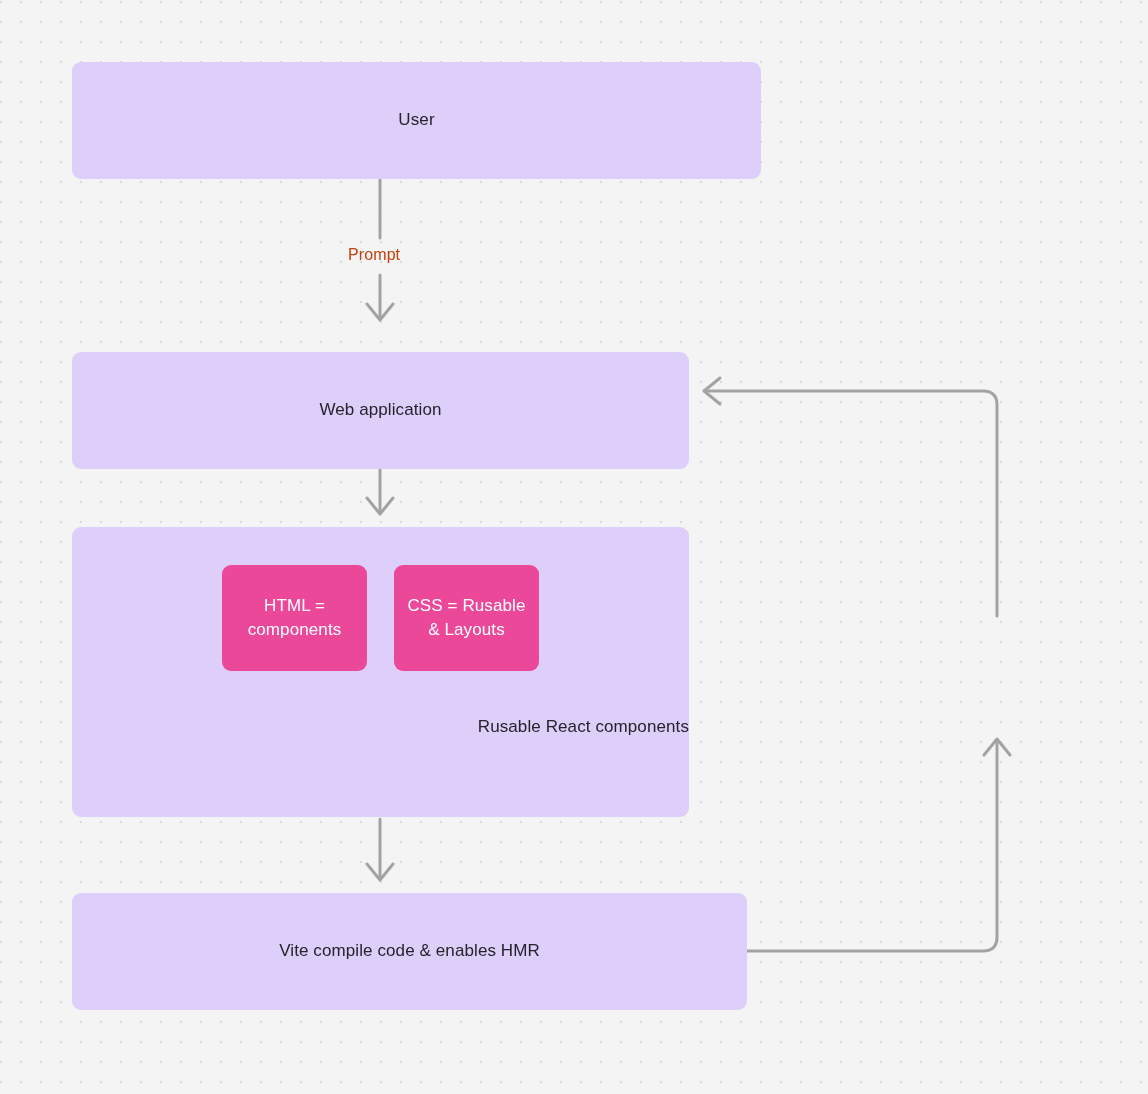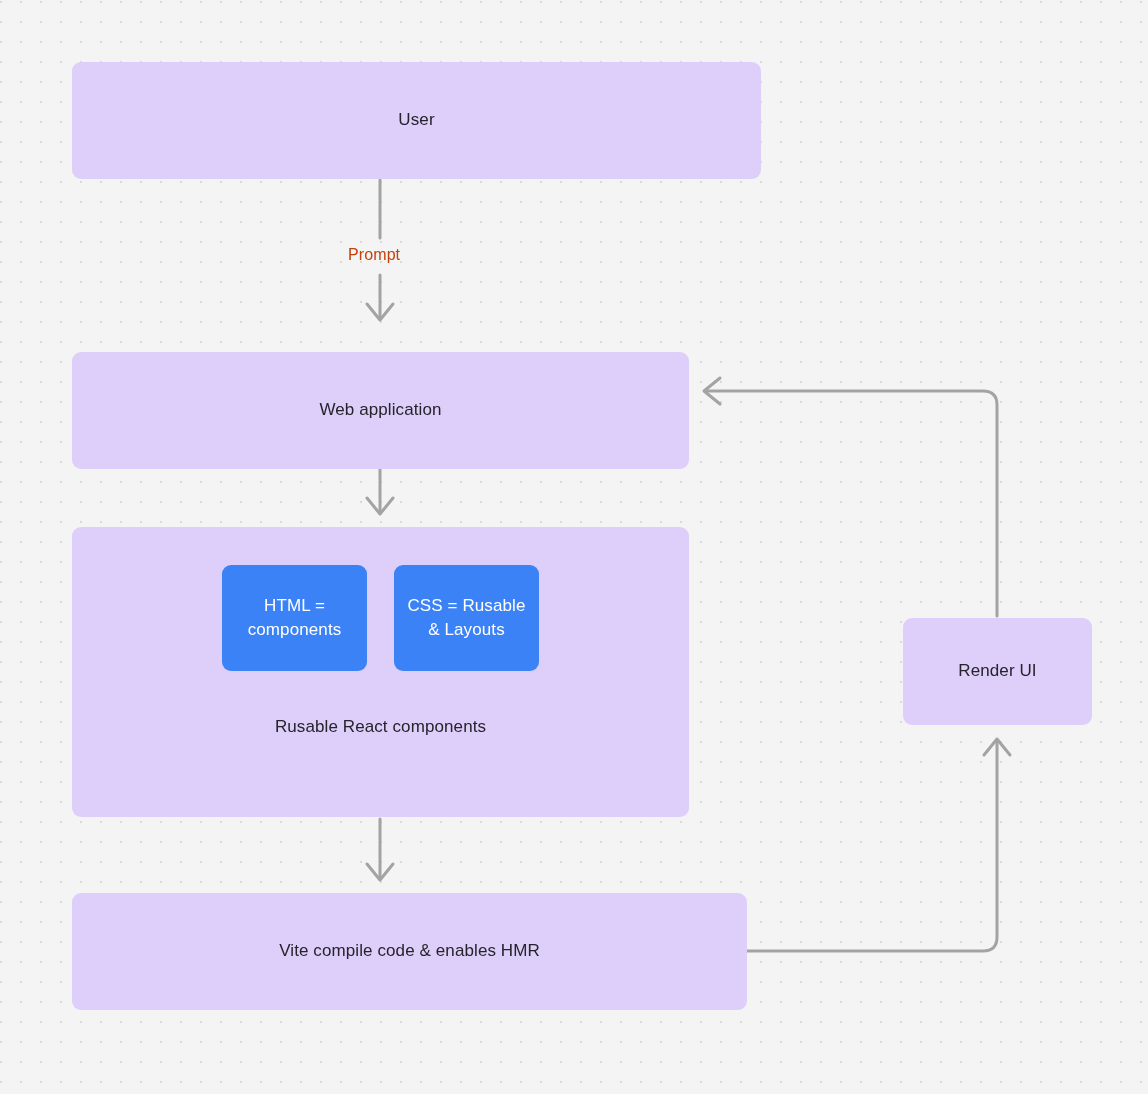--- a/index.html
+++ b/index.html
@@ -76,39 +76,39 @@
     width: 617px;
     display: flex;
     justify-content: center;
     gap: 27px;
   }
   .sub-node {
     box-sizing: border-box;
     width: 145px;
     height: 106px;
     border-radius: 9px;
-    background: #3b82f6;
+    background: #ec4899;
     display: flex;
     align-items: center;
     justify-content: center;
   }
   .sub-label {
     font-size: 17px;
     color: #ffffff;
     text-align: center;
     line-height: 1.42;
     letter-spacing: 0.1px;
   }
 
   #components-caption {
     position: absolute;
     left: 0;
     top: 190px;
     width: 617px;
-    text-align: center;
+    text-align: right;
     font-size: 17px;
     color: #26232b;
     letter-spacing: 0.1px;
   }
 
   
   .edge-label {
     position: absolute;
     z-index: 3;
     font-size: 16px;
@@ -178,19 +178,16 @@
 
 
     </div>
     <div id="components-caption">Rusable React components</div>
   </div>
 
   <div class="node" id="node-vite">
     <span class="node-label">Vite compile code &amp; enables HMR</span>
   </div>
 
-  <div class="node" id="node-render">
-    <span class="node-label">Render UI</span>
-  </div>
 
   <div class="edge-label" id="edge-label-prompt">Prompt</div>
 
 </div>
 
 </body></html>

